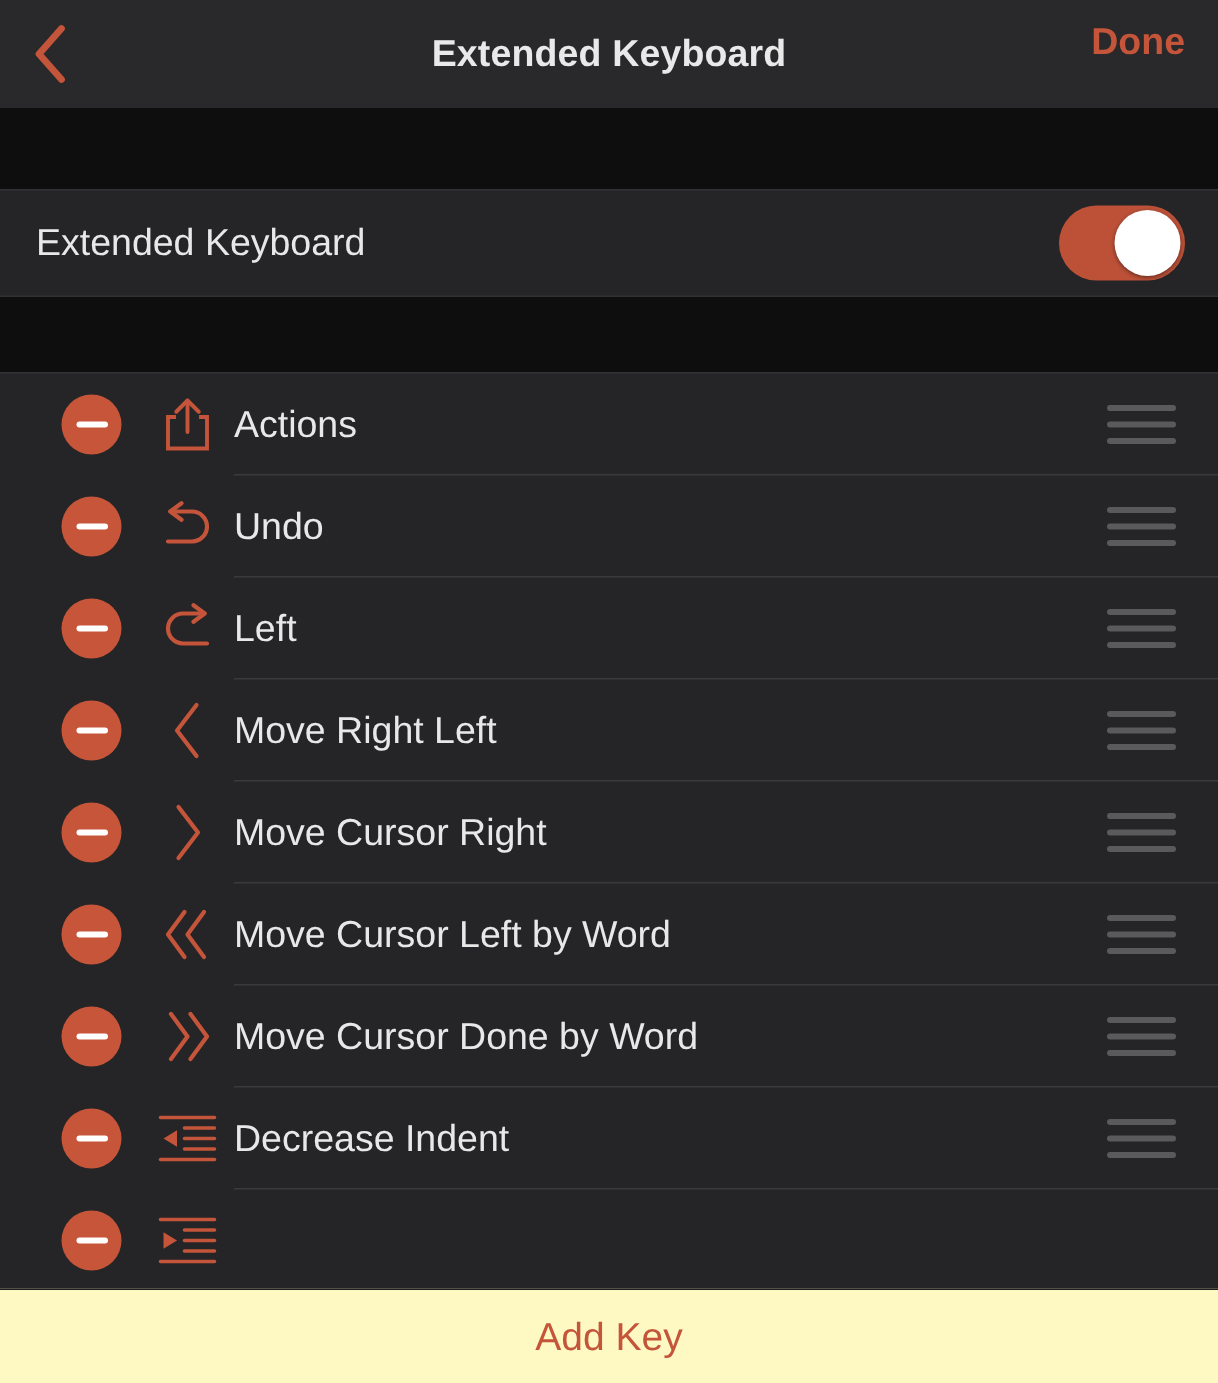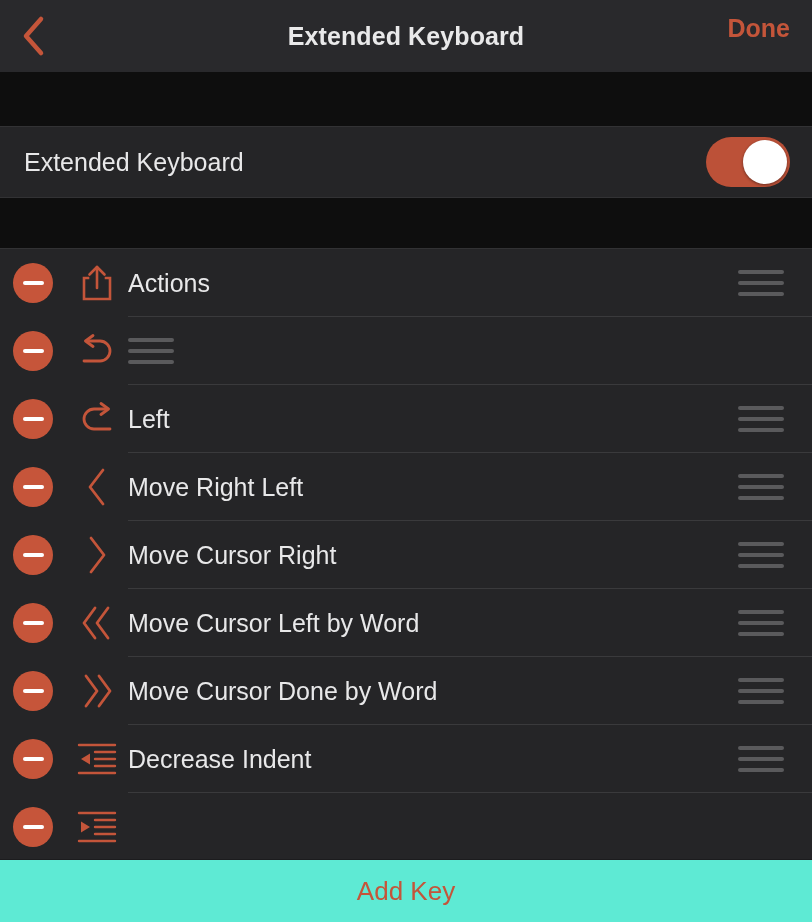--- a/index.html
+++ b/index.html
@@ -121,20 +121,21 @@
     flex: 1 1 auto;
     overflow: hidden;
     box-sizing: border-box;
   }
   .row {
     height: 68px;
     display: flex;
     align-items: center;
     position: relative;
     box-sizing: border-box;
+    margin-left: 28px;
   }
   .row-remove {
     width: 66px;
     flex: 0 0 66px;
     display: flex;
     align-items: center;
     justify-content: center;
     cursor: pointer;
   }
   .minus-circle {
@@ -202,21 +203,21 @@
     background: #5a5a5c;
   }
   .grip span:nth-child(1) { width: 46px; }
   .grip span:nth-child(2) { width: 46px; }
   .grip span:nth-child(3) { width: 46px; }
 
   
   .footer {
     height: 62px;
     flex: 0 0 62px;
-    background: #5eead4;
+    background: #fef9c3;
     border-top: 1px solid #1c1c1e;
     display: flex;
     align-items: center;
     justify-content: center;
     cursor: pointer;
   }
   .footer-label {
     color: #c4553a;
     font-size: 26px;
   }
@@ -281,20 +282,21 @@
             <i></i>
           </div>
       </div>
       <div class="row-icon">
         <svg width="38" height="34" viewBox="0 0 38 34" fill="none">
           <path d="M6 27 H22 A10 10 0 0 0 22 7 H9" stroke="#c4553a" stroke-width="2.8" stroke-linecap="round" stroke-linejoin="round"></path>
           <path d="M15 1.5 L7.5 7 L15 12.5" stroke="#c4553a" stroke-width="2.8" stroke-linecap="round" stroke-linejoin="round"></path>
         </svg>
       </div>
       <div class="row-main">
+        <div class="row-label">Undo</div>
         <div class="grip">
           <span></span>
             <span></span>
             <span></span>
         </div>
         <div class="row-sep"></div>
       </div>
     </div>
 
     <div class="row">

